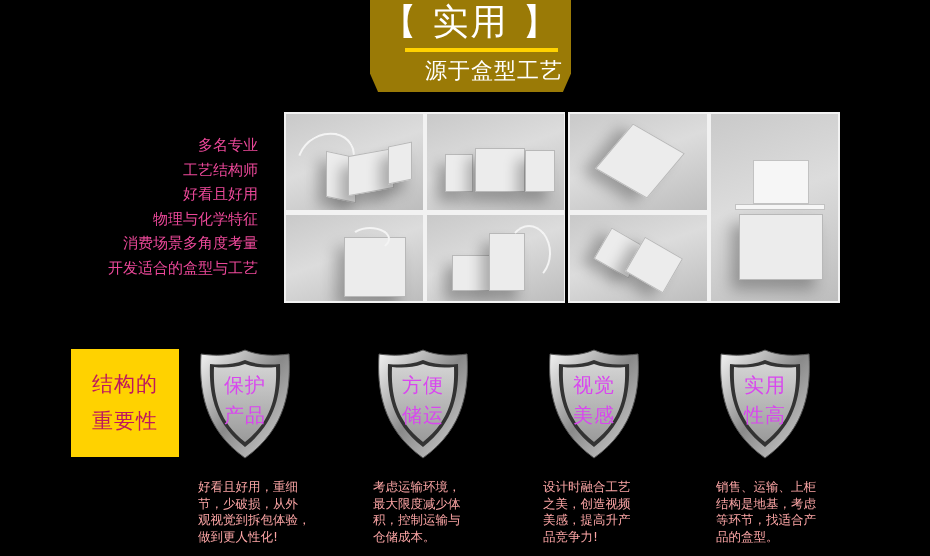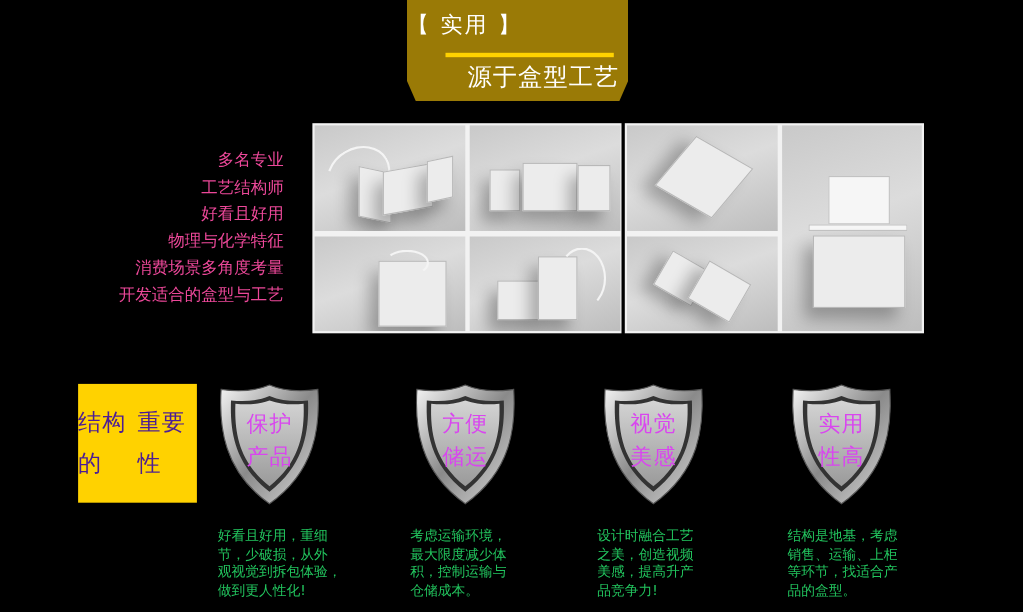--- a/index.html
+++ b/index.html
@@ -6,22 +6,22 @@
   html, body { width: 930px; height: 556px; background: #000; overflow: hidden; }
   body { position: relative; font-family: "DejaVu Sans", "Liberation Sans", sans-serif; color: #fff; }
 
   
   .badge {
     position: absolute; left: 370px; top: 0; width: 201px; height: 92px;
     background: #9a7a06;
     clip-path: polygon(0 0, 100% 0, 100% 80%, 96% 100%, 4% 100%, 0 80%);
   }
   .badge-title {
-    position: absolute; left: 0; right: 0; top: 4px; 
-    font-size: 20px; letter-spacing: 2px; color: #fff; line-height: 36px;
+    position: absolute; left: 0; right: 0; top: 4px; text-align: center;
+    font-size: 36px; letter-spacing: 2px; color: #fff; line-height: 36px;
   }
   .badge-rule {
     position: absolute; left: 35px; width: 153px; top: 48px; height: 4px; background: #ffd200;
   }
   .badge-sub {
     position: absolute; left: 0; right: 0; top: 57px; text-align: center;
     font-size: 22px; letter-spacing: 1px; color: #fff; line-height: 28px; padding-left: 47px;
   }
 
   
@@ -38,36 +38,36 @@
     position: absolute; background: #ececec; border: 1px solid #b8b8b8;
     box-shadow: -8px 10px 14px rgba(0,0,0,0.28);
   }
   .photo .lid { position: absolute; background: #f6f6f6; border: 1px solid #c2c2c2; }
   .photo .ribbon { position: absolute; border: 2px solid #f4f4f4; border-radius: 50%; border-bottom-color: transparent; border-left-color: transparent; }
   .photo-group { position: absolute; background: #f2f2f2; }
 
   
   .importance {
     position: absolute; left: 71px; top: 349px; width: 108px; height: 108px;
-    background: #ffd200; color: #4c1d95;
-    display: flex; justify-content: center; align-items: center;
+    background: #ffd200; color: #be185d;
+    display: flex; flex-direction: column; justify-content: center; align-items: center;
     font-size: 21px; line-height: 37px; letter-spacing: 1px;
   }
 
   
   .shield { position: absolute; top: 348px; width: 96px; height: 112px; }
   .shield svg { position: absolute; left: 0; top: 0; width: 96px; height: 112px; }
   .shield-label {
     position: absolute; left: 0; right: 0; top: 22px; text-align: center;
     color: #d946ef; font-size: 20px; line-height: 30px; letter-spacing: 1px;
   }
 
   
   .desc {
-    position: absolute; top: 479px; width: 130px; font-size: 12.5px; line-height: 16.5px; color: #22c55e;
+    position: absolute; top: 479px; width: 130px; font-size: 12.5px; line-height: 16.5px; color: #fca5a5;
   }
   .desc-line { display: block; white-space: nowrap; }
 </style>
 </head>
 <body>
 
 <div class="badge">
   <div class="badge-title">【 实用 】</div>
   <div class="badge-rule"></div>
   <div class="badge-sub">源于盒型工艺</div>
@@ -196,17 +196,17 @@
   <span class="desc-line">积，控制运输与</span>
   <span class="desc-line">仓储成本。</span>
 </div>
 <div class="desc" style="left:543px;">
   <span class="desc-line">设计时融合工艺</span>
   <span class="desc-line">之美，创造视频</span>
   <span class="desc-line">美感，提高升产</span>
   <span class="desc-line">品竞争力!</span>
 </div>
 <div class="desc" style="left:716px;">
+  <span class="desc-line">销售、运输、上柜</span>
   <span class="desc-line">结构是地基，考虑</span>
-  <span class="desc-line">销售、运输、上柜</span>
   <span class="desc-line">等环节，找适合产</span>
   <span class="desc-line">品的盒型。</span>
 </div>
 
 </body></html>

